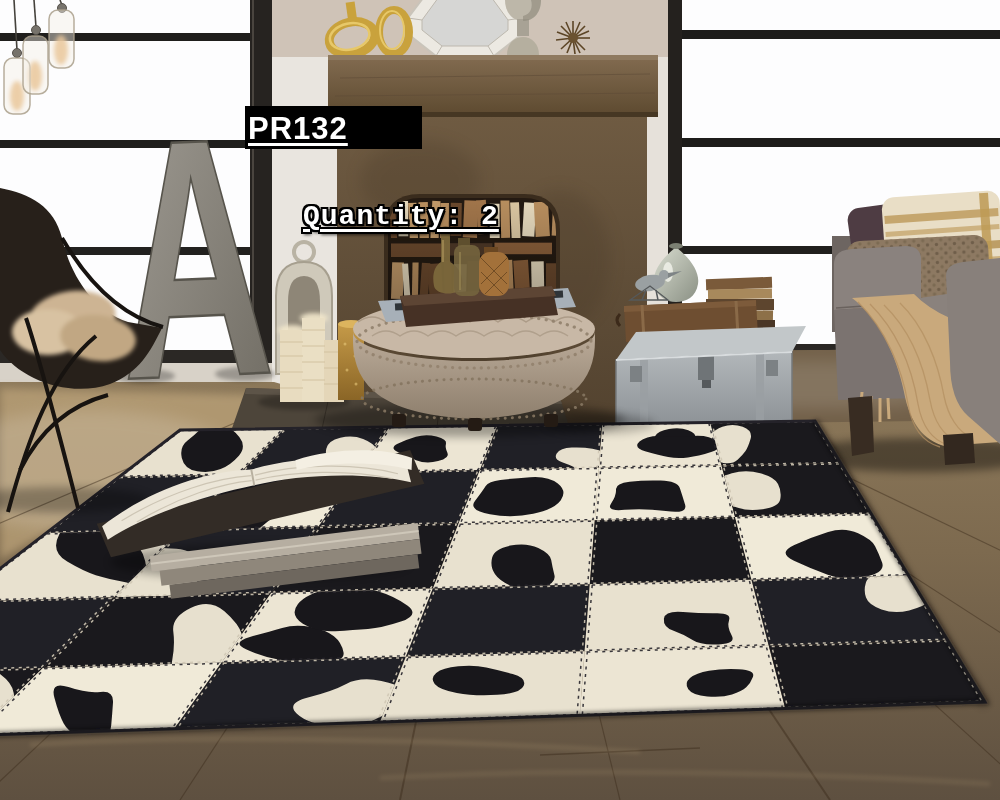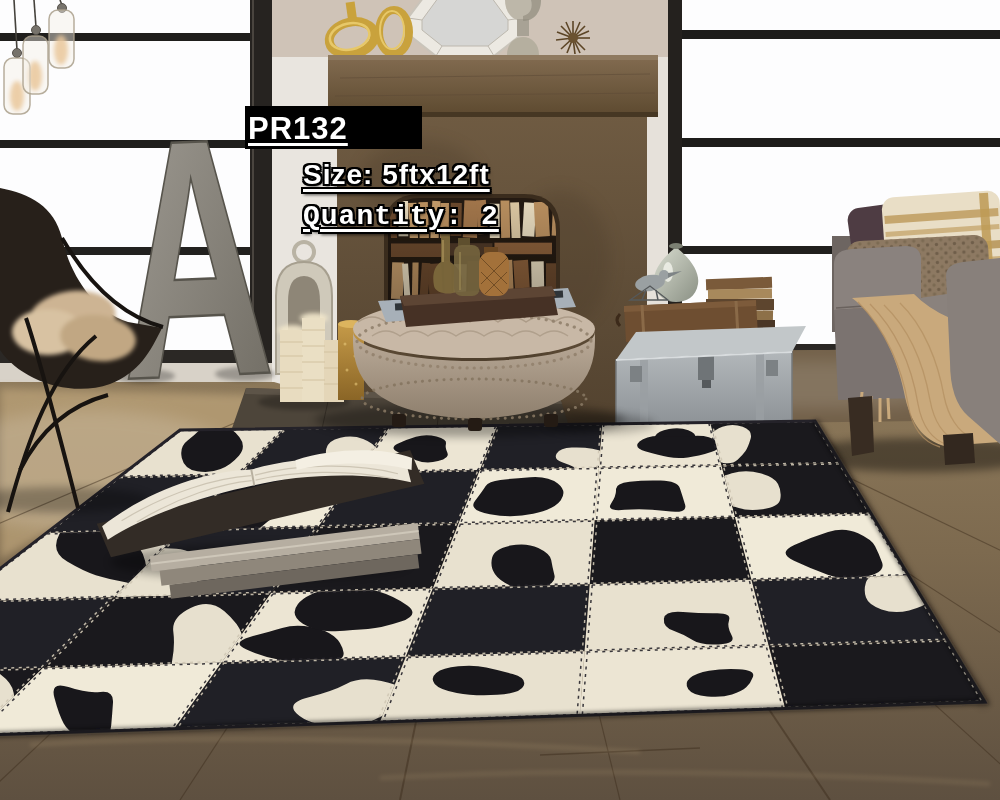--- a/index.html
+++ b/index.html
@@ -702,15 +702,14 @@
         <path d="M258,481 C298,476 352,482 394,496"></path>
       </g>
       <path d="M300,466 C340,458 390,464 416,478 L414,490 C380,476 330,472 300,476 Z" fill="#f4efe3"></path>
     </g>
   </g>
 </svg>
 
 <div class="overlay" id="code-box">
   <span class="code-text">PR132</span>
 </div>
-<div class="overlay outline-text" id="size-label">Size: 5ftx12ft</div>
 <div class="overlay outline-text" id="qty-label">Quantity: 2</div>
 </div>
 
 </body></html>

